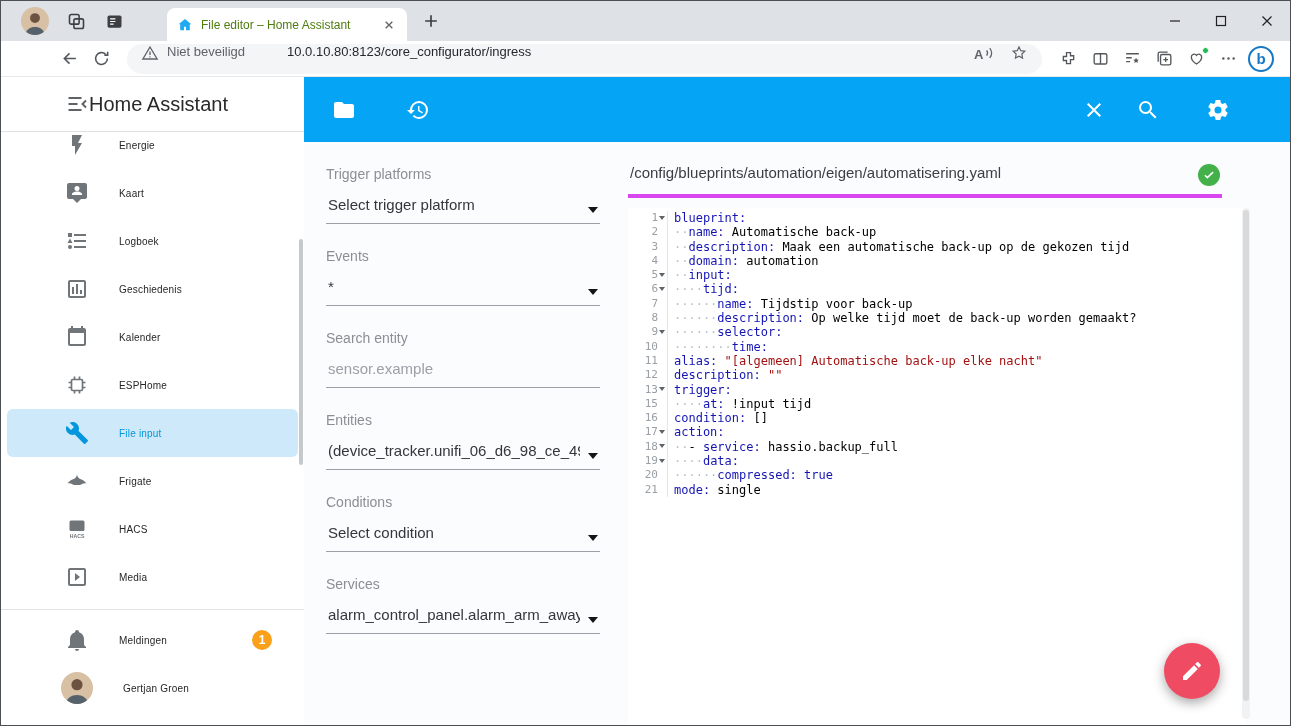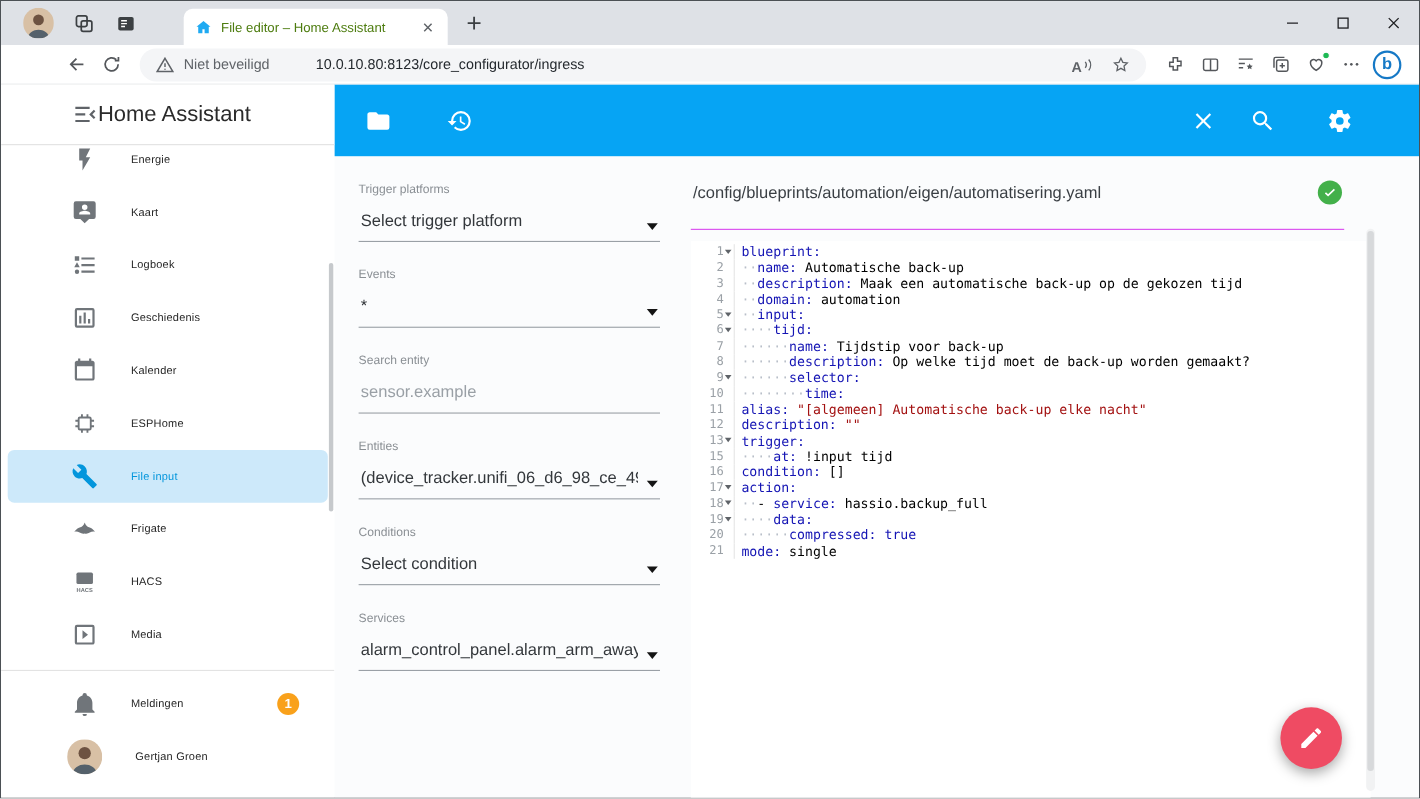--- a/index.html
+++ b/index.html
@@ -24,21 +24,21 @@
   .tab-close{width:16px;height:16px;flex:none;margin-left:6px;color:#5f6368}
   .newtab{width:20px;height:20px;margin-left:14px;color:#3c4043}
   .win-controls{margin-left:auto;display:flex;height:100%}
   .win-btn{width:46px;height:100%;display:flex;align-items:center;justify-content:center;color:#202124}
   .win-btn svg{width:12px;height:12px}
 
   
   .navbar{height:36px;min-height:36px;background:#fff;display:flex;align-items:center;padding:0 10px 0 52px;border-bottom:1px solid #e7e8ea}
   .nav-btn{width:32px;height:30px;display:flex;align-items:center;justify-content:center;color:#54575b;flex:none;position:relative}
   .nav-btn svg{width:19px;height:19px}
-  .addressbar{flex:1;height:30px;margin:0 10px;border-radius:15px;background:#f4f5f7;display:flex;align-items:center;padding:0 14px;min-width:0}
+  .addressbar{flex:1;height:30px;margin:0 10px;border-radius:15px;background:#f4f5f7;display:flex;align-items:flex-start;padding:0 14px;min-width:0}
   .addr-icon{width:18px;height:18px;color:#5f6368;flex:none}
   .addr-icon svg{width:100%;height:100%}
   .addr-security{font-size:13px;color:#5f6368;margin-left:8px;white-space:nowrap}
   .addr-url{font-size:13px;color:#24292e;margin-left:42px;white-space:nowrap;overflow:hidden;flex:1}
   .read-aloud{display:flex;align-items:flex-end;margin-left:12px;width:22px}
   .ra-letter{font-size:13px;color:#5f6368;font-weight:bold;line-height:15px}
   .ra-waves{width:8px;height:16px;color:#5f6368}
   .green-dot{position:absolute;right:3px;top:3px;width:7px;height:7px;border-radius:50%;background:#1db954;border:1.5px solid #fff}
   .bing{width:26px;height:26px;border-radius:50%;border:2px solid #1679c6;color:#1679c6;display:flex;align-items:center;justify-content:center;font-weight:bold;font-size:15px;margin:0 6px 0 4px;background:#fff;flex:none}
 
@@ -63,29 +63,29 @@
 
   .main{flex:1;display:flex;flex-direction:column;min-width:0;background:#fbfcfd}
   .toolbar{height:65px;min-height:65px;background:var(--toolbar-blue);display:flex;align-items:center;padding:0 60px 0 28px}
   .tool-icon{width:24px;height:24px;color:#fff;flex:none}
   .tool-icon svg{width:100%;height:100%}
   .tb-spacer{flex:1}
 
   .content{flex:1;display:flex;position:relative;min-height:0}
   .form-panel{width:314px;min-width:314px;padding:24px 18px 0 22px}
   .group{margin-bottom:24px}
-  .group-label{font-size:11px;color:#8a8f94;margin-bottom:10px}
+  .group-label{font-size:14px;color:#8a8f94;margin-bottom:10px}
   .select-row{display:flex;align-items:flex-end;border-bottom:1px solid #9aa0a6;padding:4px 2px 10px 2px}
   .select-value{flex:1;font-size:15px;color:#33373b;white-space:nowrap;overflow:hidden}
   .caret{width:0;height:0;border-left:5px solid transparent;border-right:5px solid transparent;border-top:6px solid #141414;margin-left:8px;flex:none}
   .text-input{width:100%;border:0;border-bottom:1px solid #9aa0a6;background:transparent;font-size:15px;padding:4px 2px 10px 2px;outline:none;font-family:inherit;color:#222}
   .text-input::placeholder{color:#9aa0a6}
 
   .editor-col{flex:1;min-width:0;padding:14px 44px 0 10px;display:flex;flex-direction:column}
-  .path-row{display:flex;align-items:center;border-bottom:1px solid #d946ef;padding:8px 2px 22px 2px;margin-right:24px}
+  .path-row{display:flex;align-items:flex-start;border-bottom:4px solid #d946ef;padding:8px 2px 8px 2px;margin-right:24px}
   .path-text{flex:1;font-size:15px;color:#3a3f44;white-space:nowrap;overflow:hidden}
   .check-badge{width:22px;height:22px;min-width:22px;border-radius:50%;background:var(--check-green);display:flex;align-items:center;justify-content:center;margin-left:12px}
   .check-badge svg{width:14px;height:14px}
   .code{flex:1;background:#fff;margin-top:10px;font-family:"DejaVu Sans Mono","Liberation Mono",monospace;font-size:12px;line-height:14.3px;color:#1d1d1d;overflow:hidden;padding-top:3px}
   .code-line{display:flex;white-space:pre}
   .ln{width:30px;min-width:30px;text-align:right;color:#9aa0a6;font-size:11px}
   .fold-col{width:10px;min-width:10px;position:relative;border-right:1px solid #e5e5e5;margin-right:6px}
   .fold-arrow{position:absolute;left:1px;top:4.5px;width:0;height:0;border-left:3.5px solid transparent;border-right:3.5px solid transparent;border-top:4.5px solid #5f6368}
   .tk-key{color:var(--key-blue)} .tk-atom{color:var(--key-blue)}
   .tk-str{color:var(--string-red)} .tk-ws{color:#b9bfc9} .tk-plain{color:#000000}

